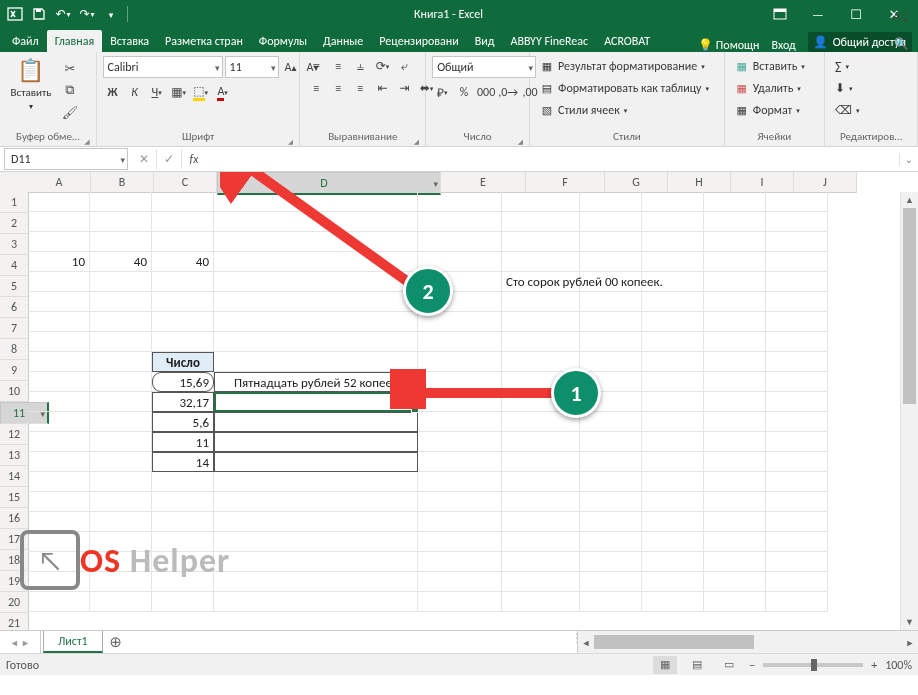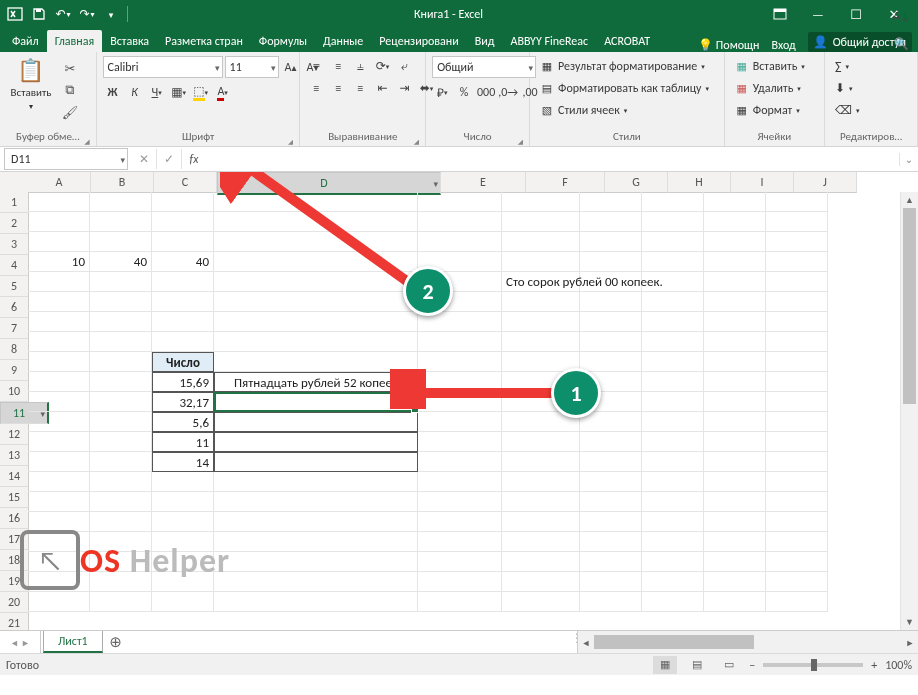--- a/index.html
+++ b/index.html
@@ -545,21 +545,21 @@
       <div class="cell" style="left: 474px; top: 400px; width: 78px;"></div>
       <div class="cell" style="left: 552px; top: 400px; width: 62px;"></div>
       <div class="cell" style="left: 614px; top: 400px; width: 62px;"></div>
       <div class="cell" style="left: 676px; top: 400px; width: 62px;"></div>
       <div class="cell" style="left: 738px; top: 400px; width: 62px;"></div>
       <div class="cell n" style="left: 0px; top: 60px; width: 62px;">10</div>
       <div class="cell n" style="left: 62px; top: 60px; width: 62px;">40</div>
       <div class="cell n" style="left: 124px; top: 60px; width: 62px;">40</div>
       <div class="cell" style="left: 474px; top: 80px; width: 264px;">Сто сорок рублей  00 копеек.</div>
       <div class="cell hd" style="left: 124px; top: 160px; width: 62px;">Число</div>
-      <div class="cell n tb" style="left: 124px; top: 180px; width: 62px;">15,69</div>
+      <div class="cell n tb" style="left: 124px; top: 180px; width: 62px; border-radius: 9px;">15,69</div>
       <div class="cell tb c" style="left: 186px; top: 180px; width: 204px;">Пятнадцать рублей 52 копеек</div>
       <div class="cell n tb" style="left: 124px; top: 200px; width: 62px;">32,17</div>
       <div class="cell tb" style="left: 186px; top: 200px; width: 204px;"></div>
       <div class="cell n tb" style="left: 124px; top: 220px; width: 62px;">5,6</div>
       <div class="cell tb" style="left: 186px; top: 220px; width: 204px;"></div>
       <div class="cell n tb" style="left: 124px; top: 240px; width: 62px;">11</div>
       <div class="cell tb" style="left: 186px; top: 240px; width: 204px;"></div>
       <div class="cell n tb" style="left: 124px; top: 260px; width: 62px;">14</div>
       <div class="cell tb" style="left: 186px; top: 260px; width: 204px;"></div>
     </div>

